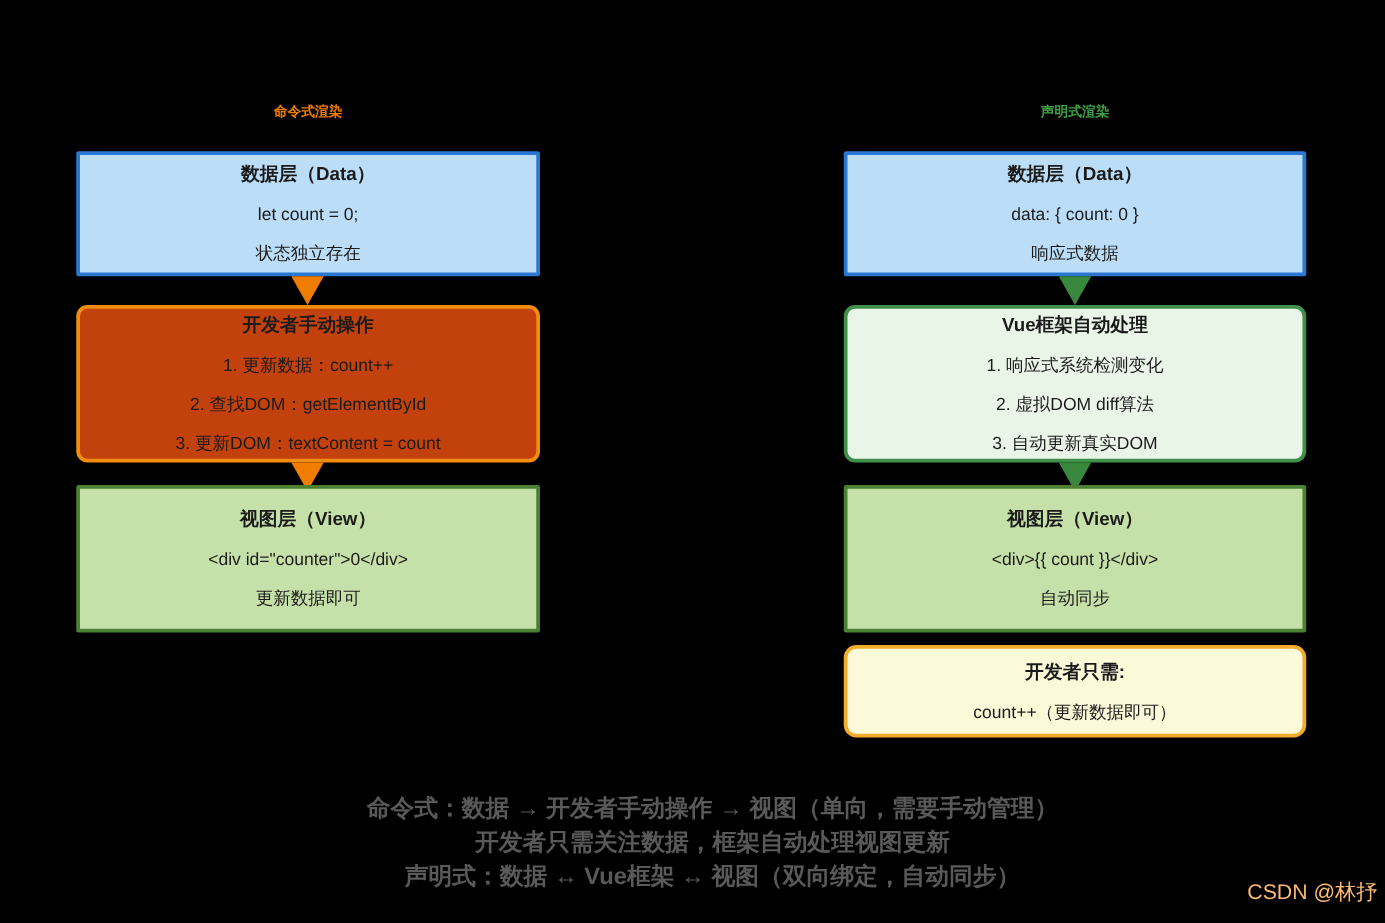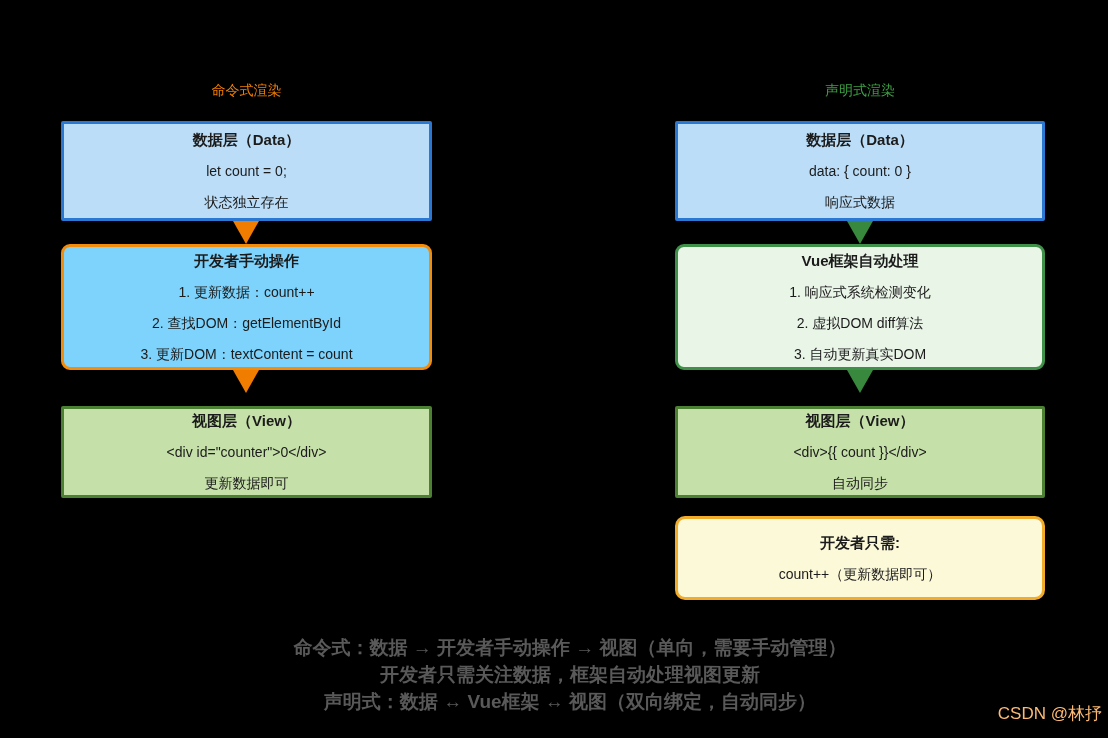--- a/index.html
+++ b/index.html
@@ -8,22 +8,22 @@
     width: 1108px;
     height: 738px;
     background: #000000;
     font-family: "Liberation Sans", "DejaVu Sans", sans-serif;
     overflow: hidden;
   }
   .col-title {
     position: absolute;
     top: 80px;
     height: 20px;
-    font-size: 14px;
-    font-weight: normal;
+    font-size: 11px;
+    font-weight: bold;
     text-align: center;
     line-height: 20px;
   }
   .col-title.imperative { left: 61px; width: 371px; color: #F07D00; }
   .col-title.declarative { left: 675px; width: 370px; color: #3DA043; }
 
   .box {
     position: absolute;
     box-sizing: border-box;
     display: flex;
@@ -34,29 +34,29 @@
     text-align: center;
     color: #1b1b1b;
   }
   .box .heading { font-size: 15px; font-weight: bold; line-height: 20px; }
   .box .line   { font-size: 14px; line-height: 19px; }
 
   .left-col  { left: 61px;  width: 371px; }
   .right-col { left: 675px; width: 370px; }
 
   .box.blue   { background: #BBDDF7; border: 3px solid #2A78D2; border-radius: 2px; }
-  .box.cream  { background: #7dd3fc; border: 3px solid #F28C0D; border-radius: 9px; }
+  .box.cream  { background: #c2410c; border: 3px solid #F28C0D; border-radius: 9px; }
   .box.green  { background: #C5E0A8; border: 3px solid #4C8033; border-radius: 2px; }
   .box.mint   { background: #E9F5E7; border: 3px solid #3F9049; border-radius: 9px; text-align: right; }
   .box.yellow { background: #FCF9D9; border: 3px solid #F2AC2C; border-radius: 10px; }
 
   .row1 { top: 121px; height: 100px; }
   .row2 { top: 244px; height: 126px; }
-  .row3 { top: 406px; height: 92px; }
-  .row4 { top: 516px; height: 84px; }
+  .row3 { top: 388px; height: 118px; }
+  .row4 { top: 516px; height: 74px; }
 
   .arrow-down {
     position: absolute;
     width: 0; height: 0;
     border-left: 13px solid transparent;
     border-right: 13px solid transparent;
   }
   .arrow-down.orange { border-top: 23px solid #F07D00; }
   .arrow-down.green  { border-top: 23px solid #38883E; }
   .arr-l { left: 233px; }

